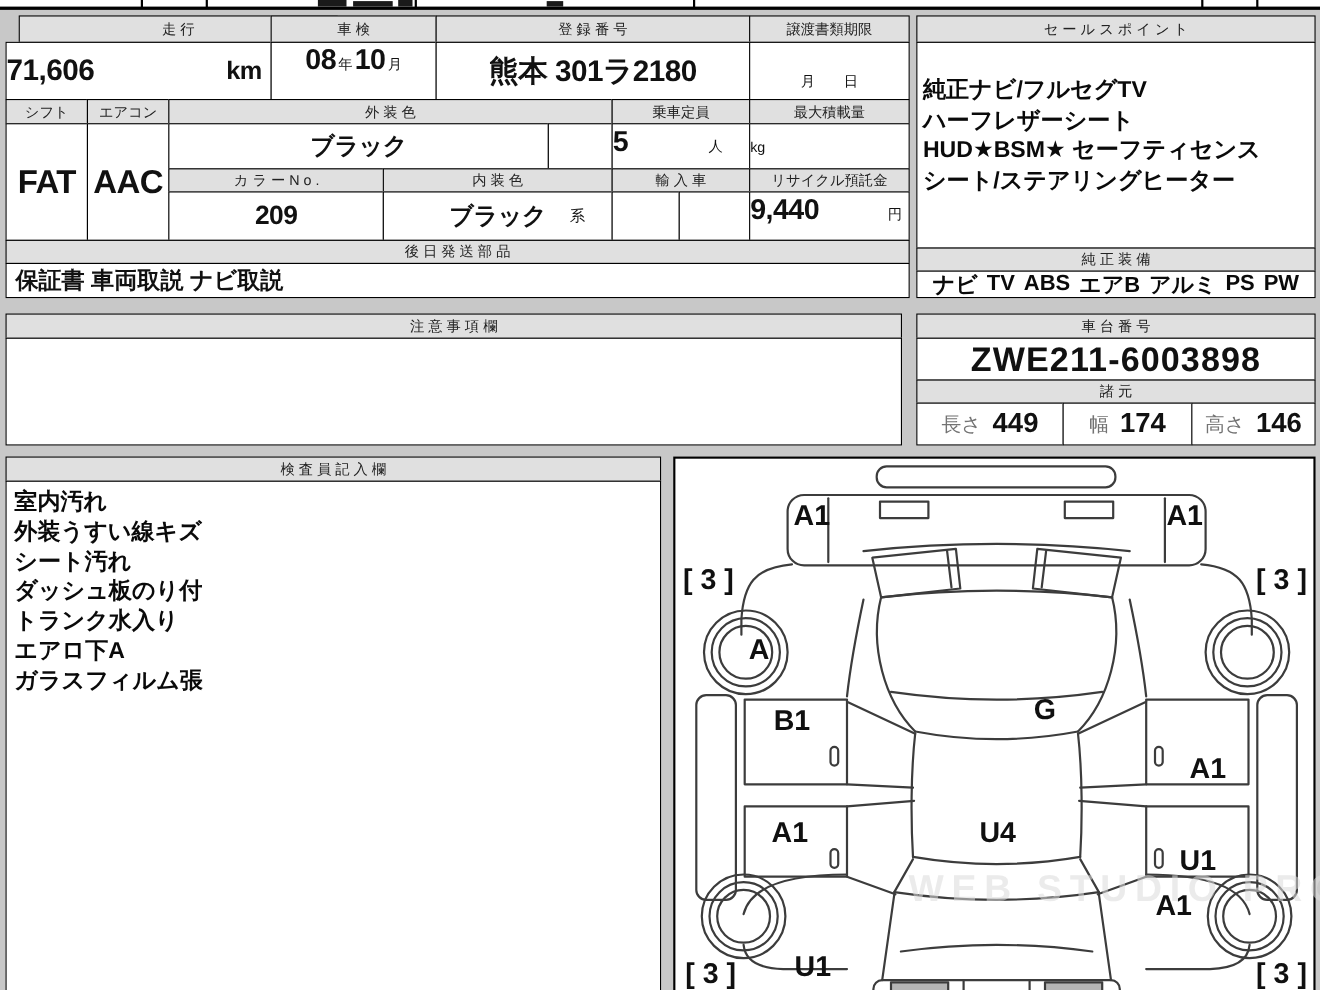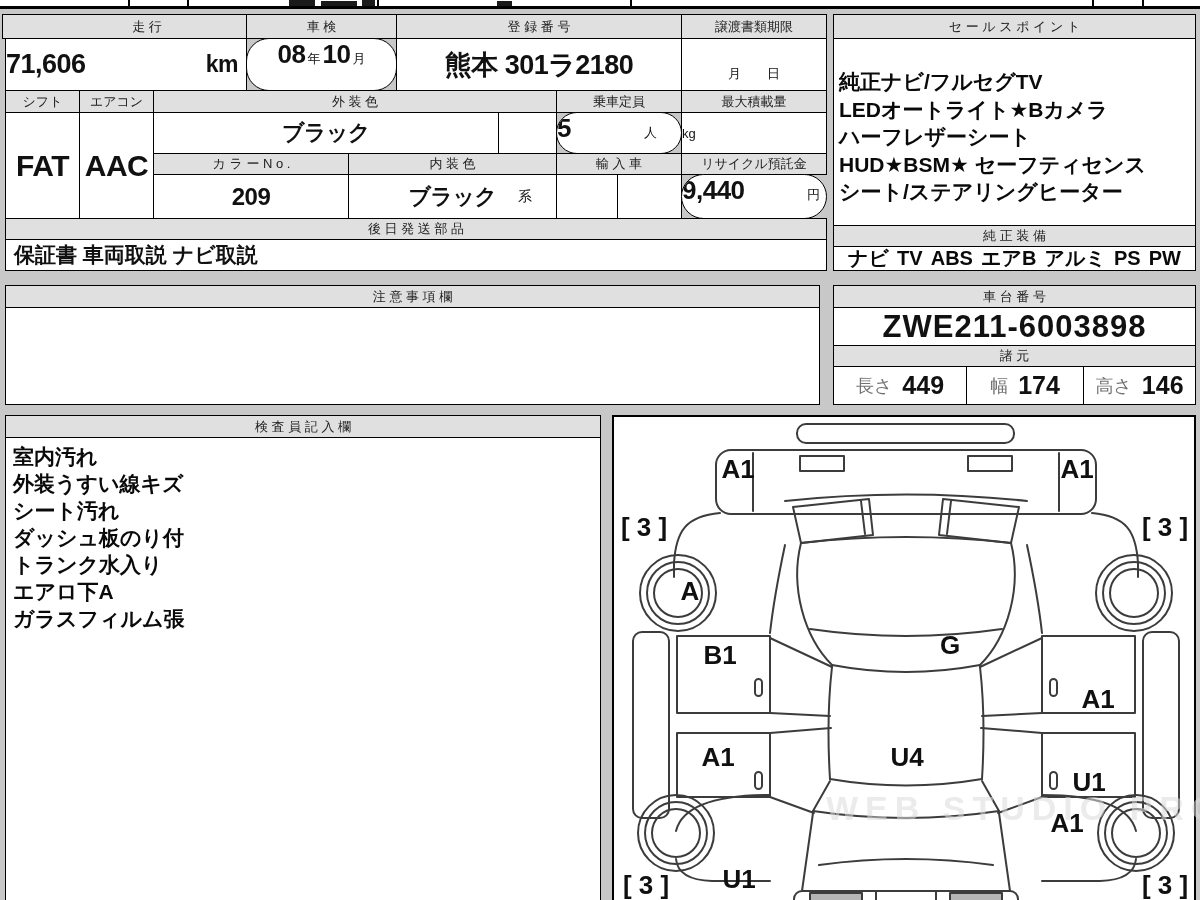--- a/index.html
+++ b/index.html
@@ -19,41 +19,41 @@
   .sales-line { font-weight:bold; font-size:21px; line-height:27.5px; color:#0a0a0a; white-space:nowrap; }
   .equip-row { display:flex; justify-content:space-between; padding:0 14px; align-items:center; }
   .equip-item { font-weight:bold; font-size:20px; color:#0a0a0a; }
   .notes-body { position:absolute; padding:5px 6px 0 7px; }
   .note-line { font-weight:bold; font-size:21px; line-height:27px; color:#0a0a0a; white-space:nowrap; }
   .dim-label { font-size:18px; color:#737373; margin-right:10px; }
   .dim-val { font-weight:bold; font-size:25px; }
   .mark { position:absolute; transform:translate(-50%,-50%); font-weight:bold; font-size:26px; color:#101010; white-space:nowrap; z-index:3; }
   .watermark { position:absolute; font-weight:bold; font-size:34px; letter-spacing:7px; color:#dcdcdc; opacity:0.55; z-index:2; white-space:nowrap; }
   svg { position:absolute; left:0; top:0; z-index:1; }
-  .baseline { align-items:baseline; padding-bottom:4px;border-radius:23px; }
+  .baseline { align-items:baseline; padding-bottom:4px; }
 </style>
 </head>
 <body>
 
 <div id="screen">
 
   <div class="strip">
     <div class="vline" style="left:128px"></div>
     <div class="vline" style="left:187px"></div>
     <div class="vline" style="left:377px"></div>
     <div class="vline" style="left:630px"></div>
     <div class="vline" style="left:1092px"></div>
     <div class="vline" style="left:1142px"></div>
     <div class="blob" style="left:289px;top:0;width:26px;height:6px"></div>
     <div class="blob" style="left:321px;top:1px;width:36px;height:5px"></div>
     <div class="blob" style="left:362px;top:0;width:13px;height:6px"></div>
     <div class="blob" style="left:497px;top:1px;width:15px;height:5px"></div>
   </div>
 
-  <div class="cell hdr" style="left:2px;top:14px;width:290px;height:25px">走 行</div>
+  <div class="cell hdr" style="left:17px;top:14px;width:290px;height:25px">走 行</div>
   <div class="cell hdr" style="left:246px;top:14px;width:151px;height:25px">車 検</div>
   <div class="cell hdr" style="left:396px;top:14px;width:286px;height:25px">登 録 番 号</div>
   <div class="cell hdr" style="left:681px;top:14px;width:146px;height:25px">譲渡書類期限</div>
 
   <div class="cell right-align" style="left:5px;top:38px;width:242px;height:53px;padding-right:8px">
     <span class="big" style="font-size:27px">71,606</span>
     <span class="big" style="font-size:23px;margin-left:6px">km</span>
   </div>
   <div class="cell baseline" style="left:246px;top:38px;width:151px;height:53px">
     <span class="big">08</span>
@@ -99,21 +99,20 @@
   </div>
 
   <div class="cell hdr" style="left:5px;top:218px;width:822px;height:22px">後 日 発 送 部 品</div>
   <div class="cell left-align" style="left:5px;top:239px;width:822px;height:32px;font-weight:bold;font-size:21px;padding-left:8px">保証書 車両取説 ナビ取説</div>
 
   <div class="cell hdr" style="left:833px;top:14px;width:363px;height:25px">セ ー ル ス ポ イ ン ト</div>
   <div class="cell" style="left:833px;top:38px;width:363px;height:188px"></div>
   <div class="sales-body" style="left:834px;top:38px">
 
   <div class="sales-line">純正ナビ/フルセグTV</div>
-      <div class="sales-line">LEDオートライト★Bカメラ</div>
       <div class="sales-line">ハーフレザーシート</div>
       <div class="sales-line">HUD★BSM★ セーフティセンス</div>
       <div class="sales-line">シート/ステアリングヒーター</div>
     </div>
   <div class="cell hdr" style="left:833px;top:225px;width:363px;height:22px">純 正 装 備</div>
   <div class="cell" style="left:833px;top:246px;width:363px;height:25px"></div>
   <div class="equip-row" style="position:absolute;left:834px;top:246px;width:361px;height:24px">
 
   <span class="equip-item">ナビ</span>
       <span class="equip-item">TV</span>

